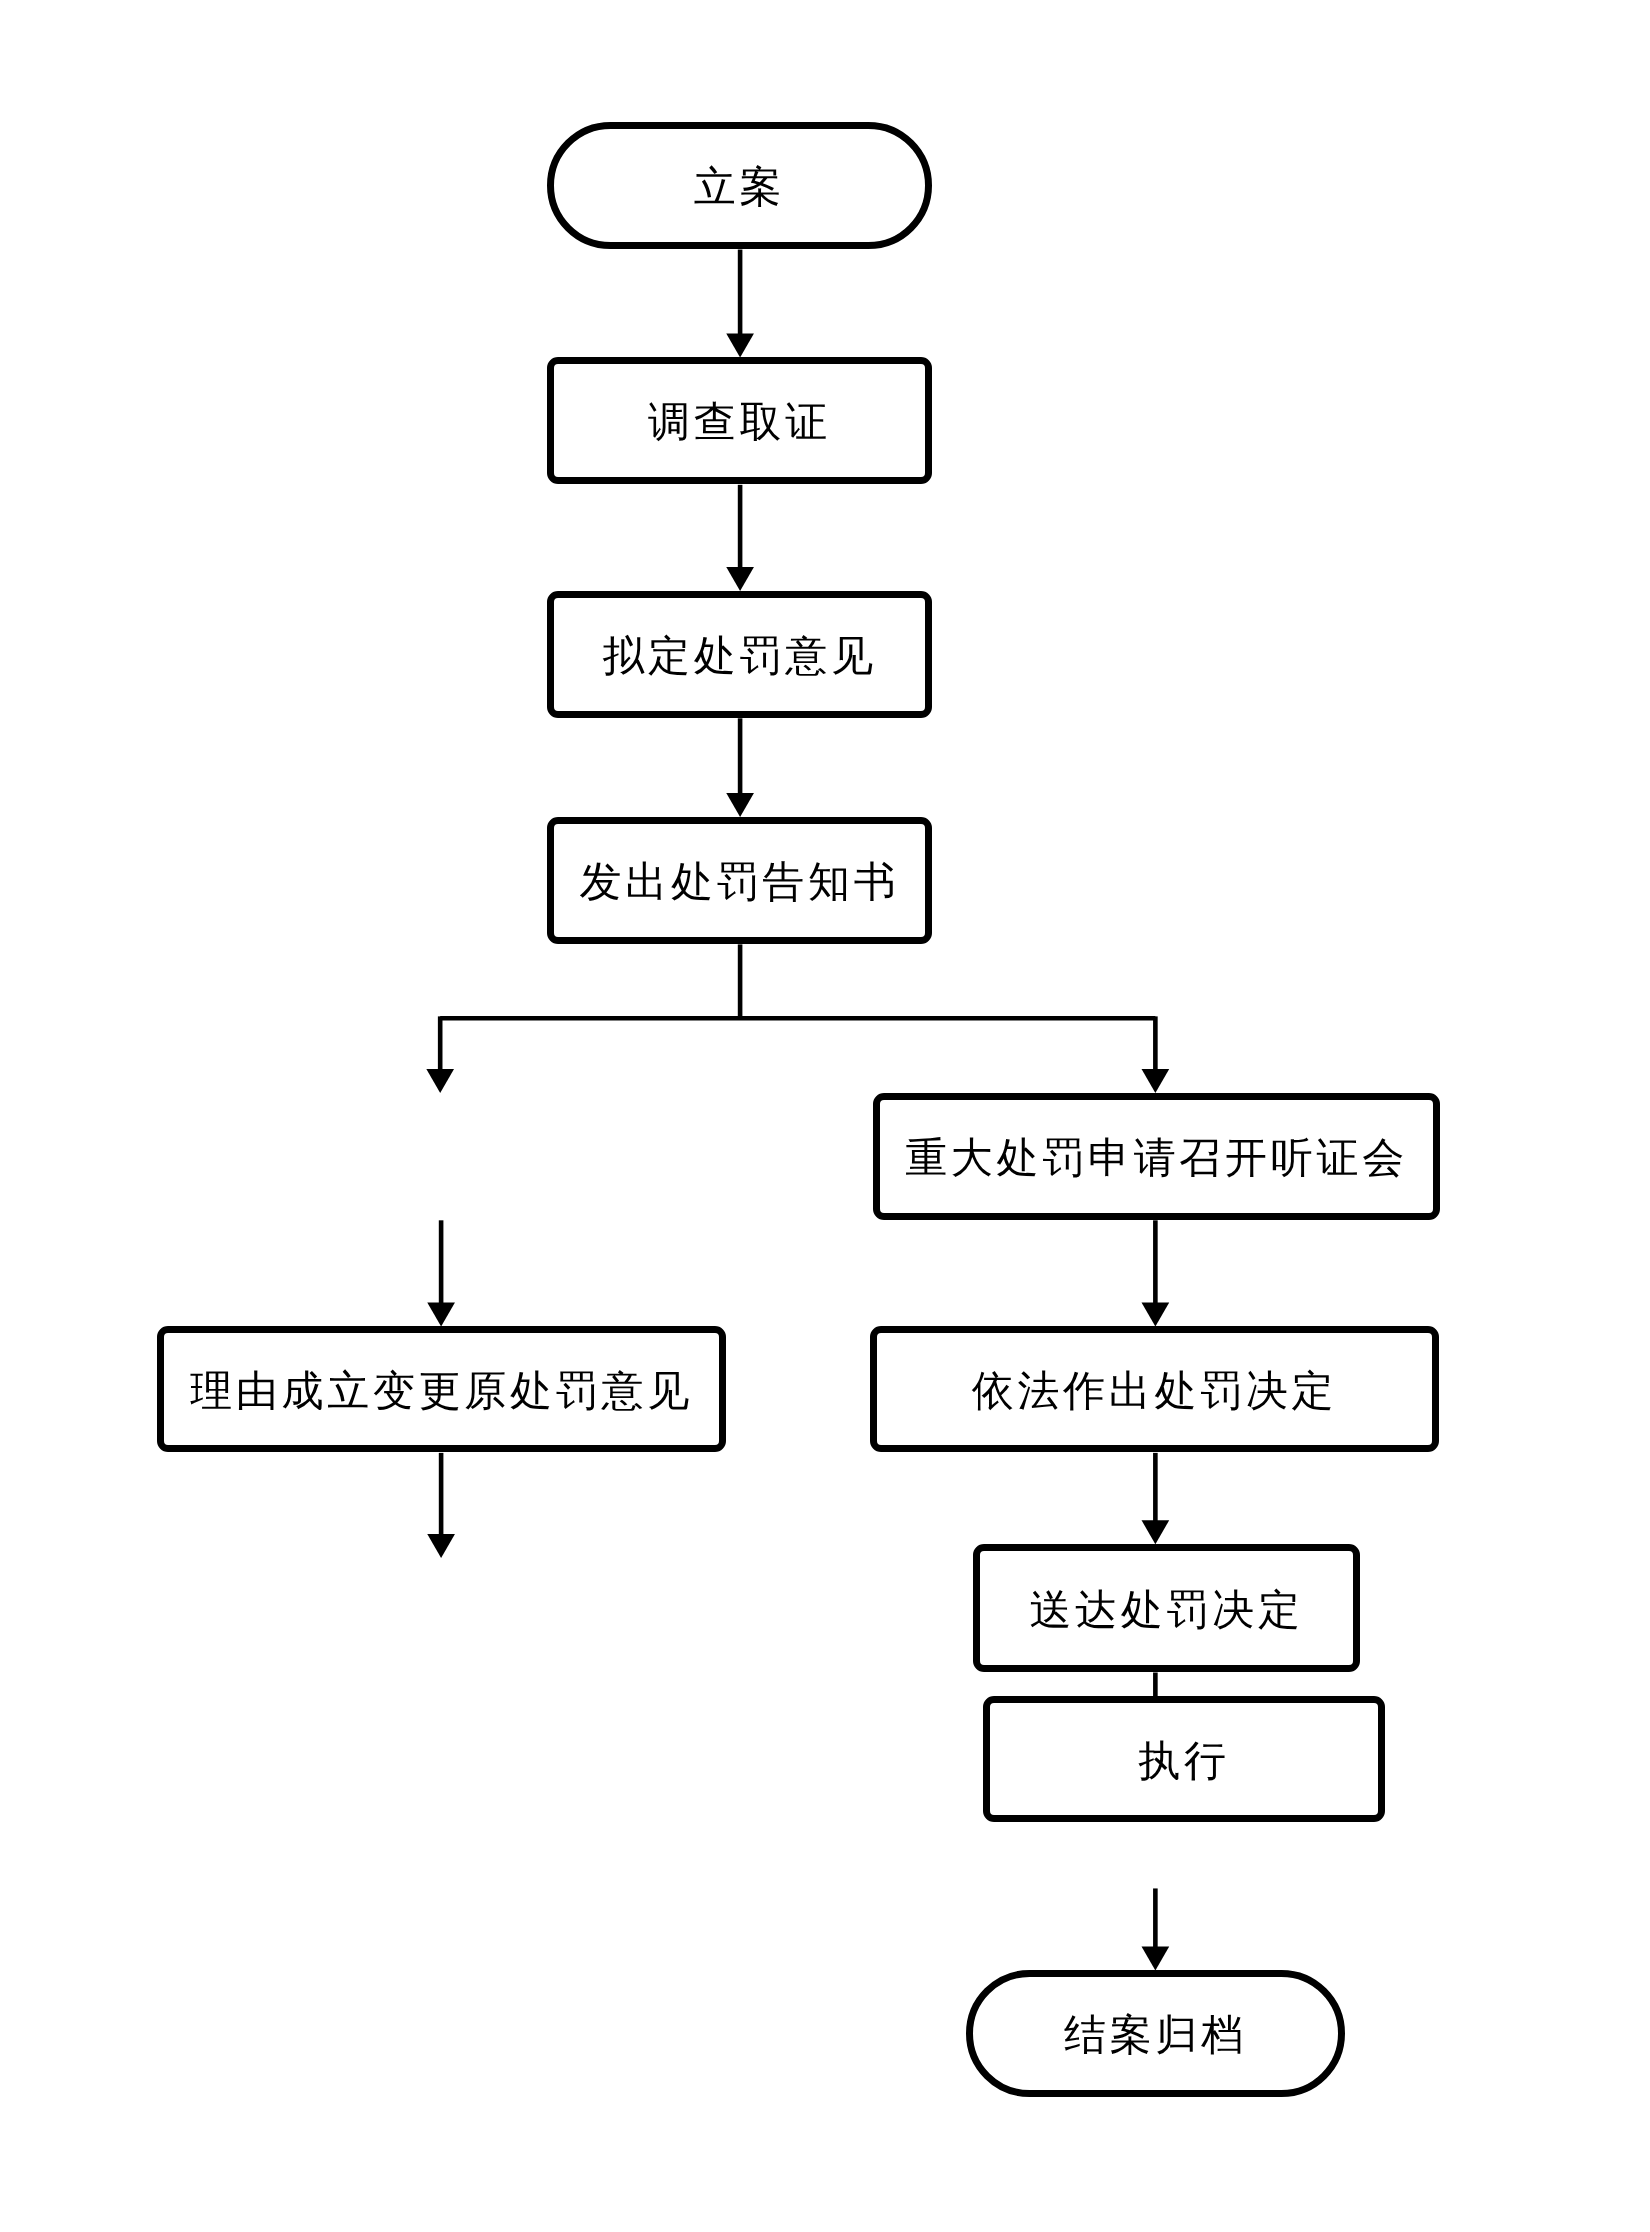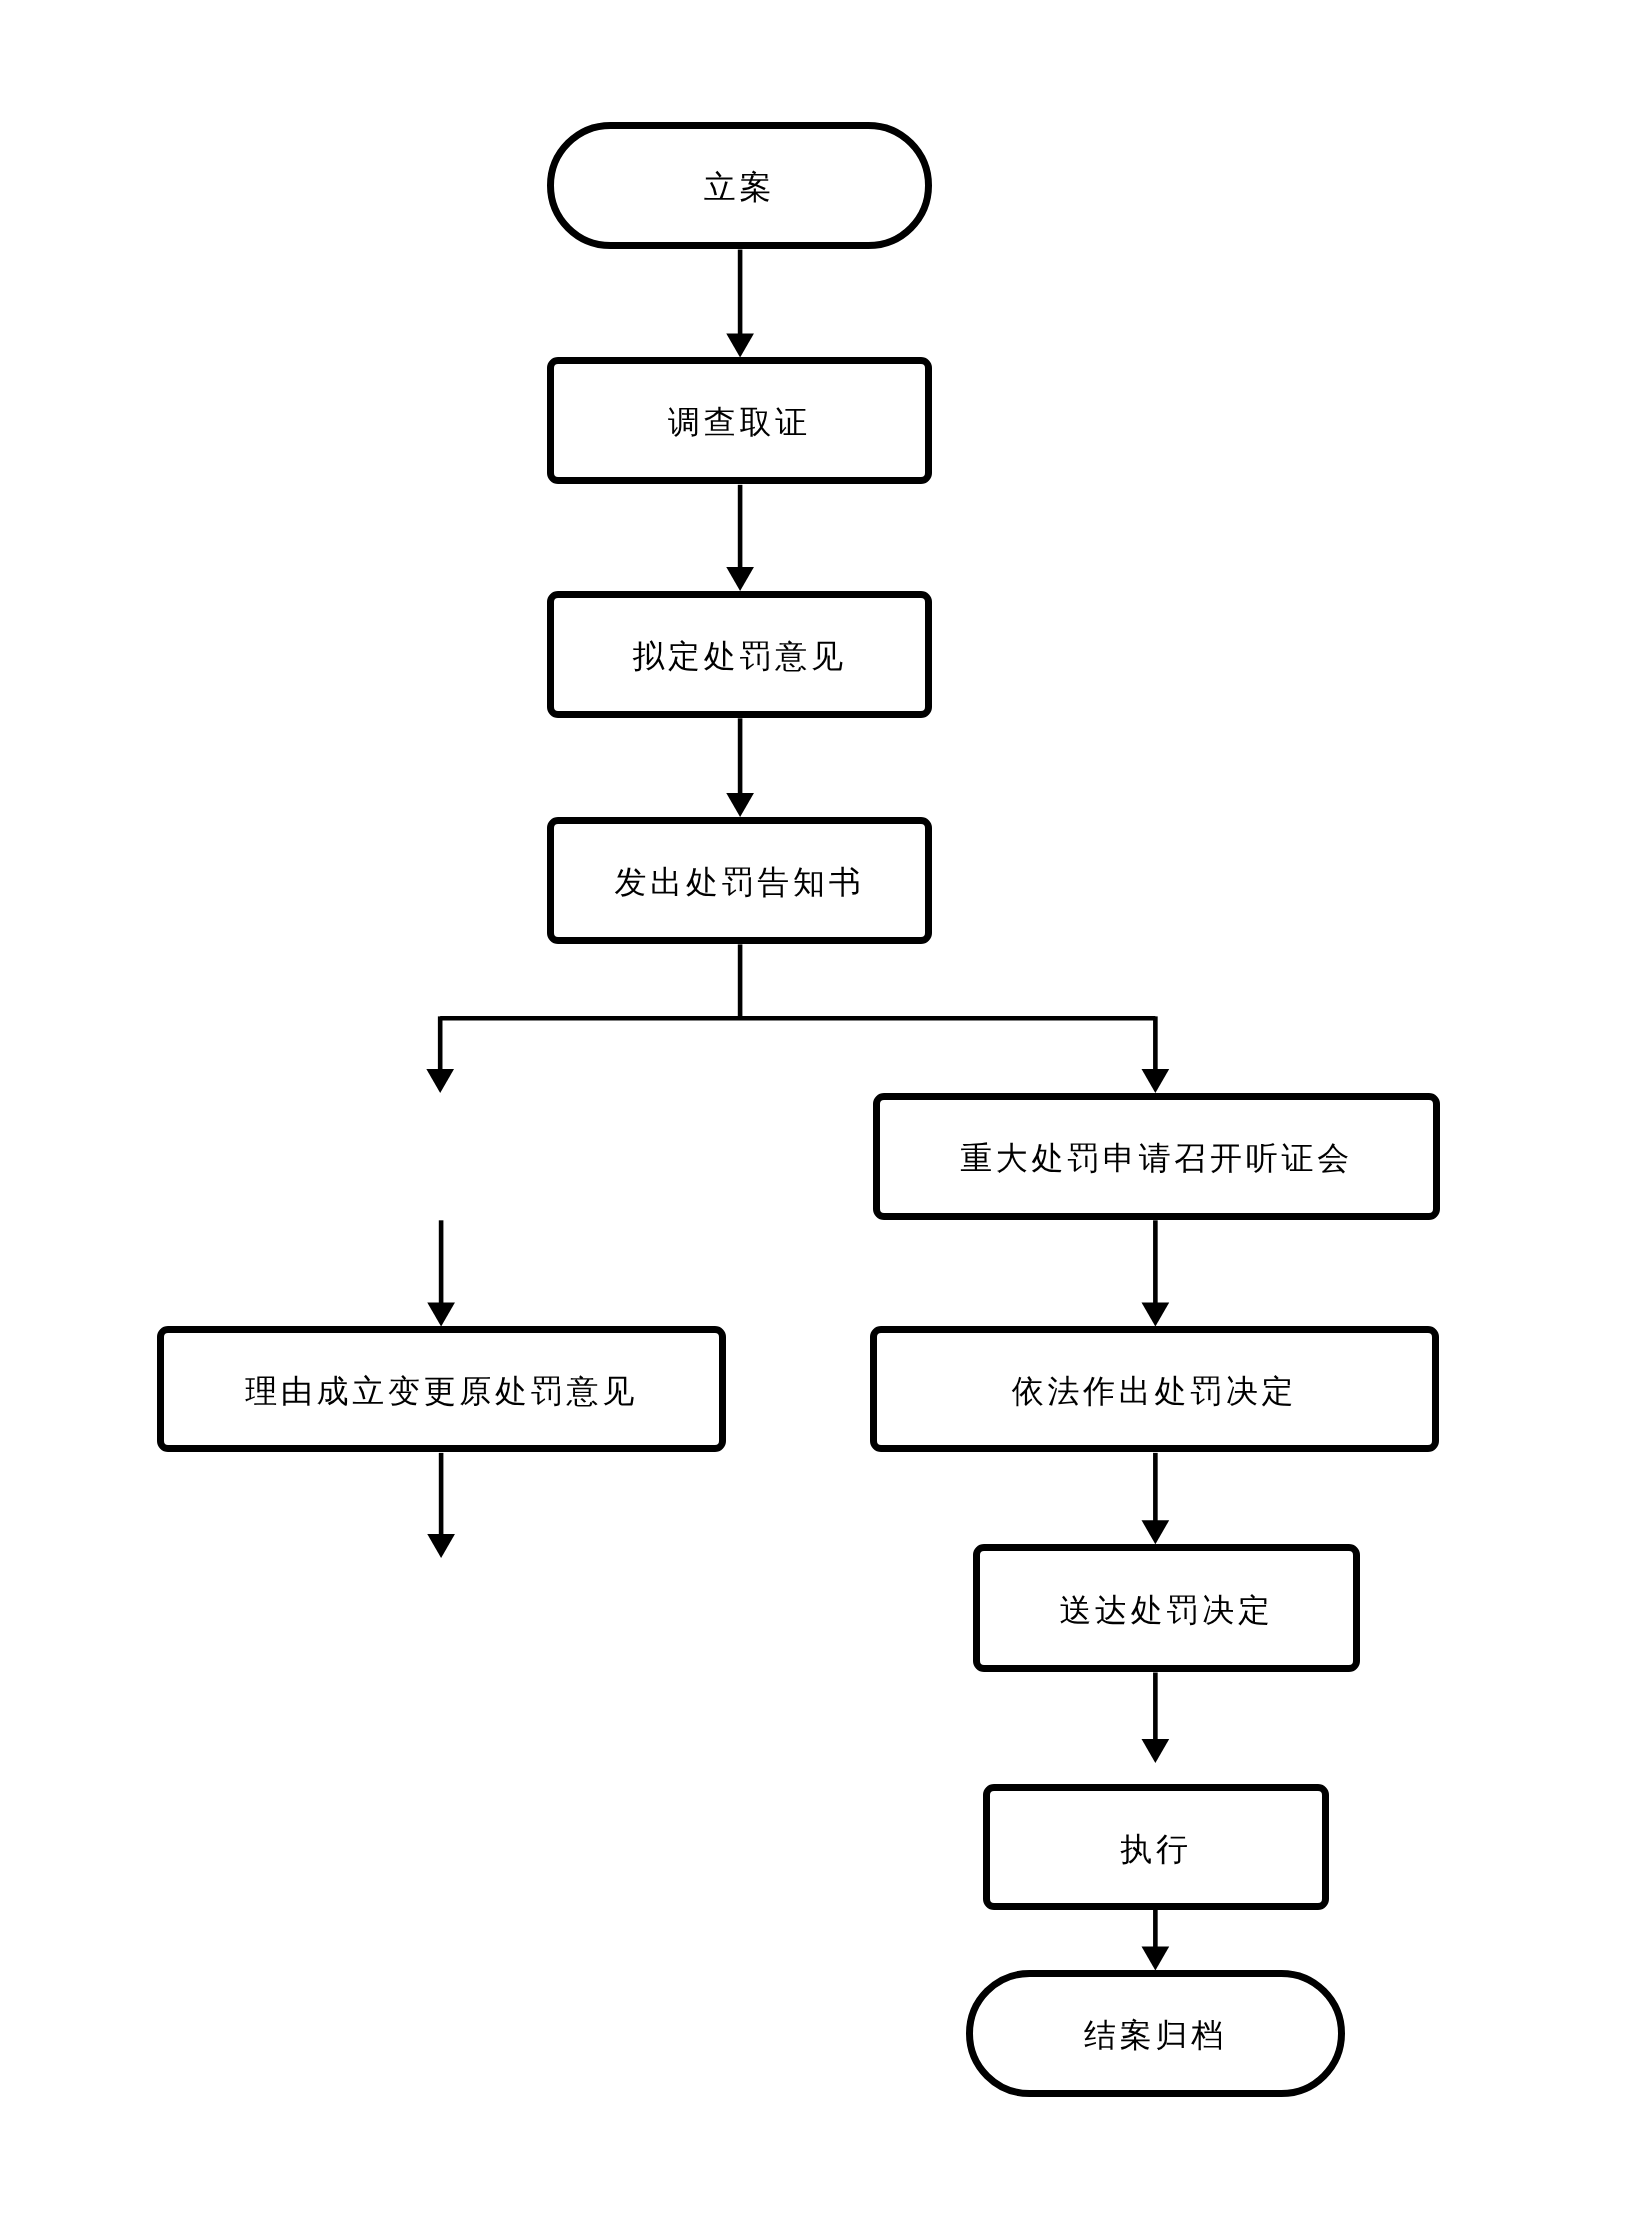--- a/index.html
+++ b/index.html
@@ -30,41 +30,41 @@
     background: #ffffff;
     display: flex;
     align-items: center;
     justify-content: center;
   }
   .node.stadium {
     border-radius: 64px;
   }
   .node .label {
     color: #000000;
-    font-size: 32px;
+    font-size: 42px;
     letter-spacing: 3.7px;
     white-space: nowrap;
     text-align: center;
     line-height: 1;
     padding-top: 3.7px;
   }
   
   .n-start        { left: 547px;  top: 122px;  width: 385px; height: 127px; }
   .n-investigate  { left: 547px;  top: 357px;  width: 385px; height: 127px; }
   .n-draft        { left: 547px;  top: 591px;  width: 385px; height: 127px; justify-content: center; }
   .n-notice       { left: 547px;  top: 817px;  width: 385px; height: 127px; }
   
   .n-hear         { left: 197px;  top: 1093px; width: 490px; height: 127px; }
   .n-revise       { left: 157px;  top: 1326px; width: 569px; height: 126px; }
   .n-handling     { left: 251px;  top: 1558px; width: 380px; height: 126px; }
   
   .n-major        { left: 873px;  top: 1093px; width: 567px; height: 127px; }
   .n-decision     { left: 870px;  top: 1326px; width: 569px; height: 126px; }
   .n-deliver      { left: 961px; top: 1544px; width: 387px; height: 128px; margin-left: 12px; }
-  .n-execute      { left: 983px; top: 1784px; width: 346px; height: 126px; }
+  .n-execute      { left: 983px; top: 1696px; width: 402px; height: 126px; }
   .n-archive      { left: 966px; top: 1970px; width: 379px; height: 127px; }
 </style>
 </head>
 <body>
 
 <div class="page">
 
   <svg class="connectors" viewBox="0 0 1788 2419" xmlns="http://www.w3.org/2000/svg">
     <g stroke="#000000" stroke-width="5" fill="#000000">
 

